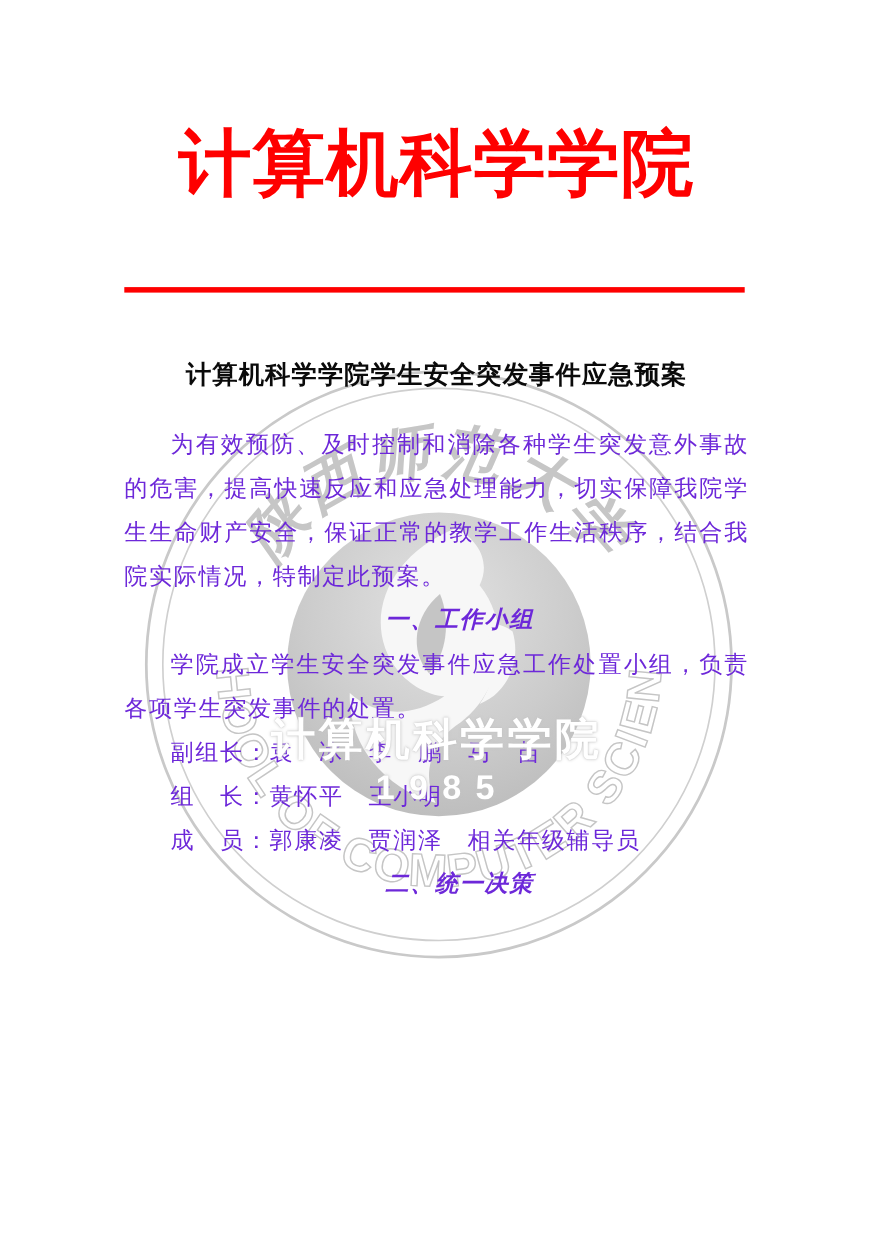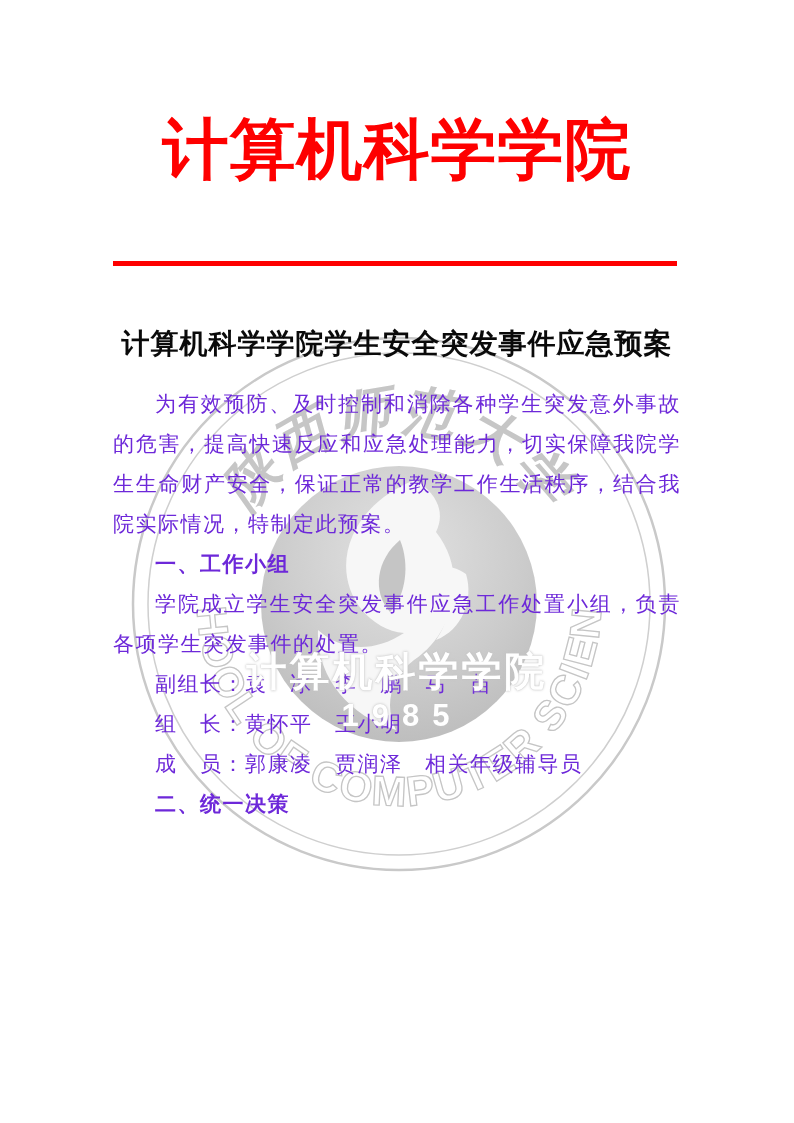--- a/index.html
+++ b/index.html
@@ -29,39 +29,40 @@
     white-space:nowrap;
   }
   .red-line{
     position:absolute;left:113px;top:261px;width:564px;height:5px;
     background:#FE0000;z-index:1;
   }
   .doc-title{
     position:absolute;left:63px;top:325px;width:668px;
     z-index:1;
     text-align:center;
-    font-size:28px;font-weight:bold;letter-spacing:1px;
+    font-size:23px;font-weight:bold;letter-spacing:1px;
     color:#0a0a0a;
     font-family:"Liberation Serif", serif;
     white-space:nowrap;
   }
   .doc-body{
     position:absolute;left:113px;top:384px;width:568px;
     z-index:1;
     font-size:21px;line-height:40px;
     letter-spacing:1.5px;
     color:#6d28d9;
     text-align:justify;
   }
   .doc-body .line-p{text-indent:2em;margin:0;}
   .doc-body .line-h{
     margin:0 0 0 2em;
     font-family:"Liberation Sans", sans-serif;
     font-weight:bold;
-    text-align:left;
+    text-align:center;
+    font-style:italic;
   }
   .doc-body .line-name{margin:0 0 0 2em;text-align:left;}
   
   .wm-center{
     position:absolute;left:0;top:644px;width:794px;
     z-index:2;
     text-align:center;
     font-size:40px;font-weight:bold;letter-spacing:3px;
     color:#ffffff;
     text-shadow:0 0 1px #c4c4c4, 0 0 3px #c4c4c4;

